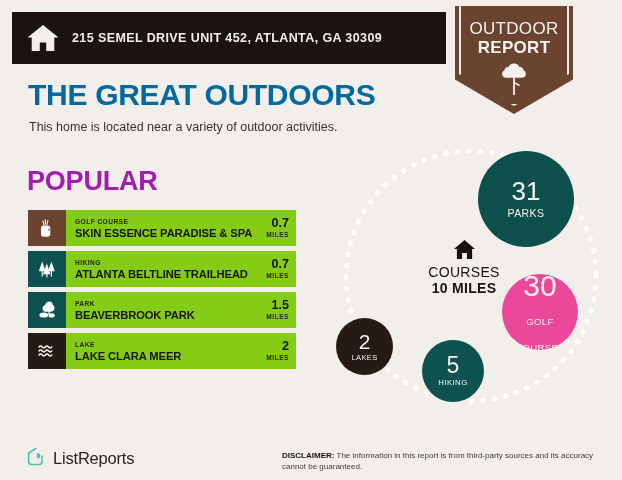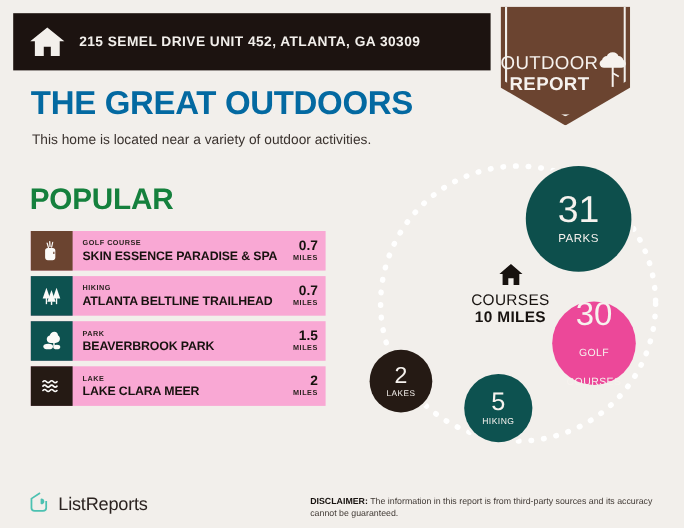--- a/index.html
+++ b/index.html
@@ -24,21 +24,21 @@
   .addr{
     color:#f2efeb;font-size:12.5px;letter-spacing:.4px;
     font-weight:600;margin-left:12px;white-space:nowrap;
   }
 
   
   .badge{
     position:absolute;left:449px;top:0px;width:118px;height:108px;
     background:#6b4430;
     clip-path:polygon(0 0,100% 0,100% 68%,50% 100%,0 68%);
-    display:flex;flex-direction:row;align-items:center;
+    display:flex;flex-direction:column;align-items:center;
   }
   .badge-inner{
     position:absolute;left:4px;top:0px;width:110px;height:100px;
     border:2px solid #f2efeb;border-top:none;
     clip-path:polygon(0 0,100% 0,100% 68%,50% 100%,0 68%);
     box-sizing:border-box;
   }
   .badge-txt{
     position:relative;z-index:2;color:#f6f2ee;font-size:17px;
     font-weight:400;letter-spacing:.3px;line-height:19px;text-align:center;
@@ -51,28 +51,28 @@
   .title{
     position:absolute;left:22px;top:72px;
     font-size:30px;font-weight:700;color:#0369a1;letter-spacing:-.3px;
   }
   .subtitle{
     position:absolute;left:23px;top:114px;
     font-size:12.5px;color:#3a322e;font-weight:400;
   }
   .popular{
     position:absolute;left:21px;top:160px;
-    font-size:27px;font-weight:700;color:#15803d;letter-spacing:-.2px;
+    font-size:27px;font-weight:700;color:#a21caf;letter-spacing:-.2px;
   }
 
   
   .list{position:absolute;left:22px;top:204px;width:268px;}
   .row{
     display:flex;align-items:stretch;height:36px;margin-bottom:5px;
-    background:#f9a8d4;
+    background:#84cc16;
   }
   .row-icon{
     width:38px;flex:0 0 38px;display:flex;align-items:center;justify-content:center;
   }
   .row-icon svg{width:22px;height:22px;}
   .row-body{
     flex:1;display:flex;align-items:center;justify-content:space-between;
     padding:0 7px 0 9px;min-width:0;
   }
   .row-text{min-width:0;}
@@ -94,21 +94,21 @@
   .bubble{
     position:absolute;border-radius:50%;
     display:flex;flex-direction:column;align-items:center;justify-content:center;
     color:#f6f2ee;text-align:center;
     box-shadow:0 0 0 2.5px #f2efeb;
   }
   .bubble .num{font-weight:400;line-height:1;}
   .bubble .lab{font-weight:400;letter-spacing:.4px;line-height:1.05;}
 
   .b-parks{left:154px;top:5px;width:96px;height:96px;background:#0d4f4c;}
-  .b-parks .num{font-size:34px;}
+  .b-parks .num{font-size:26px;}
   .b-parks .lab{font-size:10.5px;margin-top:4px;}
 
   .b-golf{left:178px;top:128px;width:76px;height:76px;background:#ec4899;}
   .b-golf .num{font-size:30px;}
   .b-golf .lab{font-size:9.5px;margin-top:16px;}
 
   .b-lakes{left:12px;top:172px;width:57px;height:57px;background:#251a14;}
   .b-lakes .num{font-size:21px;}
   .b-lakes .lab{font-size:7.5px;margin-top:2px;}
 

